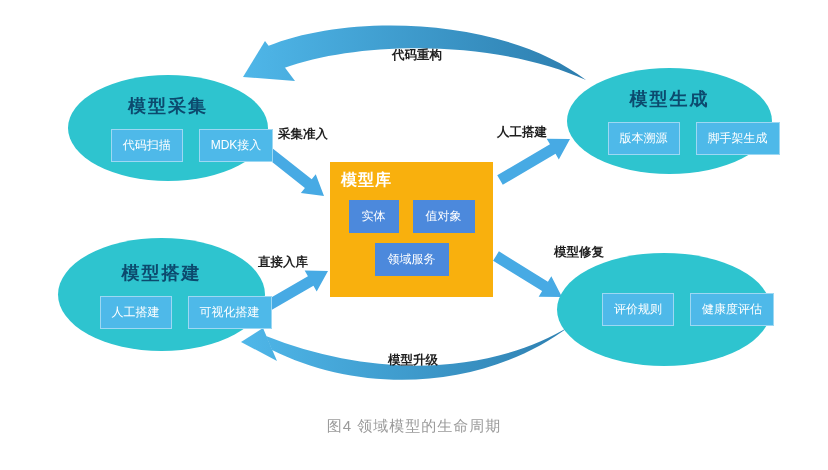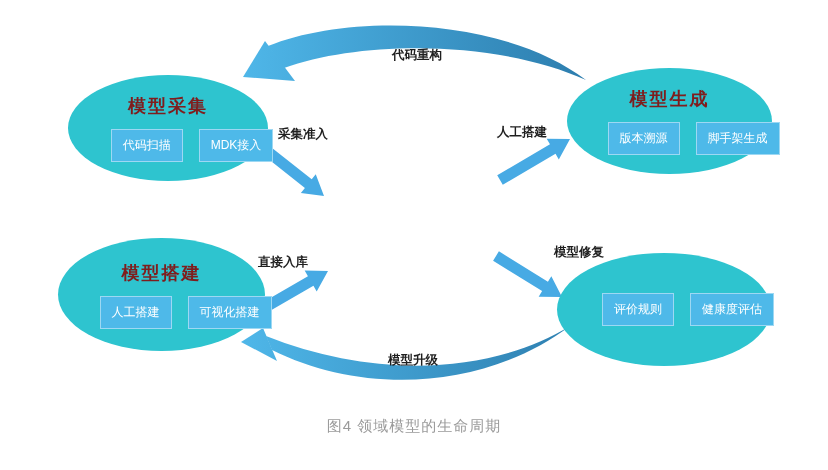--- a/index.html
+++ b/index.html
@@ -7,21 +7,21 @@
   .canvas{position:relative;width:828px;height:470px;background:#ffffff;overflow:hidden;}
   svg.arrows{position:absolute;left:0;top:0;width:828px;height:470px;}
 
   
   .node{position:absolute;border-radius:50%;background:var(--node-fill,#2EC4CF);
         display:flex;flex-direction:column;align-items:center;justify-content:center;gap:11px;}
   .node-tl{left:68px;top:75px;width:200px;height:106px;}
   .node-tr{left:567px;top:68px;width:205px;height:106px;}
   .node-bl{left:58px;top:238px;width:207px;height:113px;}
   .node-br{left:557px;top:253px;width:214px;height:113px;}
-  .node-title{color:#7f1d1d;font-size:18px;font-weight:bold;letter-spacing:2px;}
+  .node-title{color:#0c4a6e;font-size:18px;font-weight:bold;letter-spacing:2px;}
   .node-items{display:flex;gap:16px;margin-left:48px;}
   .chip{background:var(--node-chip,#4EB9E9);border:1px solid rgba(255,255,255,0.45);
         color:#ffffff;font-size:12px;padding:7px 11px;white-space:nowrap;}
 
   
   .hub{position:absolute;left:330px;top:162px;width:163px;height:135px;
        background:var(--hub-fill,#F9B00D);box-sizing:border-box;padding:8px 11px;}
   .hub-title{color:#ffffff;font-size:16px;font-weight:bold;letter-spacing:1px;}
   .hub-row{display:flex;justify-content:center;gap:14px;margin-top:10px;}
   .hub-row.first{margin-top:9px;}
@@ -89,20 +89,30 @@
     </div>
   </div>
 
   <div class="node node-br">
     <div class="node-items">
       <div class="chip">评价规则</div>
       <div class="chip">健康度评估</div>
     </div>
   </div>
 
+  <div class="hub">
+    <div class="hub-title">模型库</div>
+    <div class="hub-row first">
+      <div class="hub-chip">实体</div>
+      <div class="hub-chip">值对象</div>
+    </div>
+    <div class="hub-row">
+      <div class="hub-chip">领域服务</div>
+    </div>
+  </div>
 
   <div class="alabel l-caiji">采集准入</div>
   <div class="alabel l-daochu">人工搭建</div>
   <div class="alabel l-zhijie">直接入库</div>
   <div class="alabel l-xiufu">模型修复</div>
   <div class="alabel l-chonggou">代码重构</div>
   <div class="alabel l-shengji">模型升级</div>
 
   <div class="caption">图4 领域模型的生命周期</div>
 

